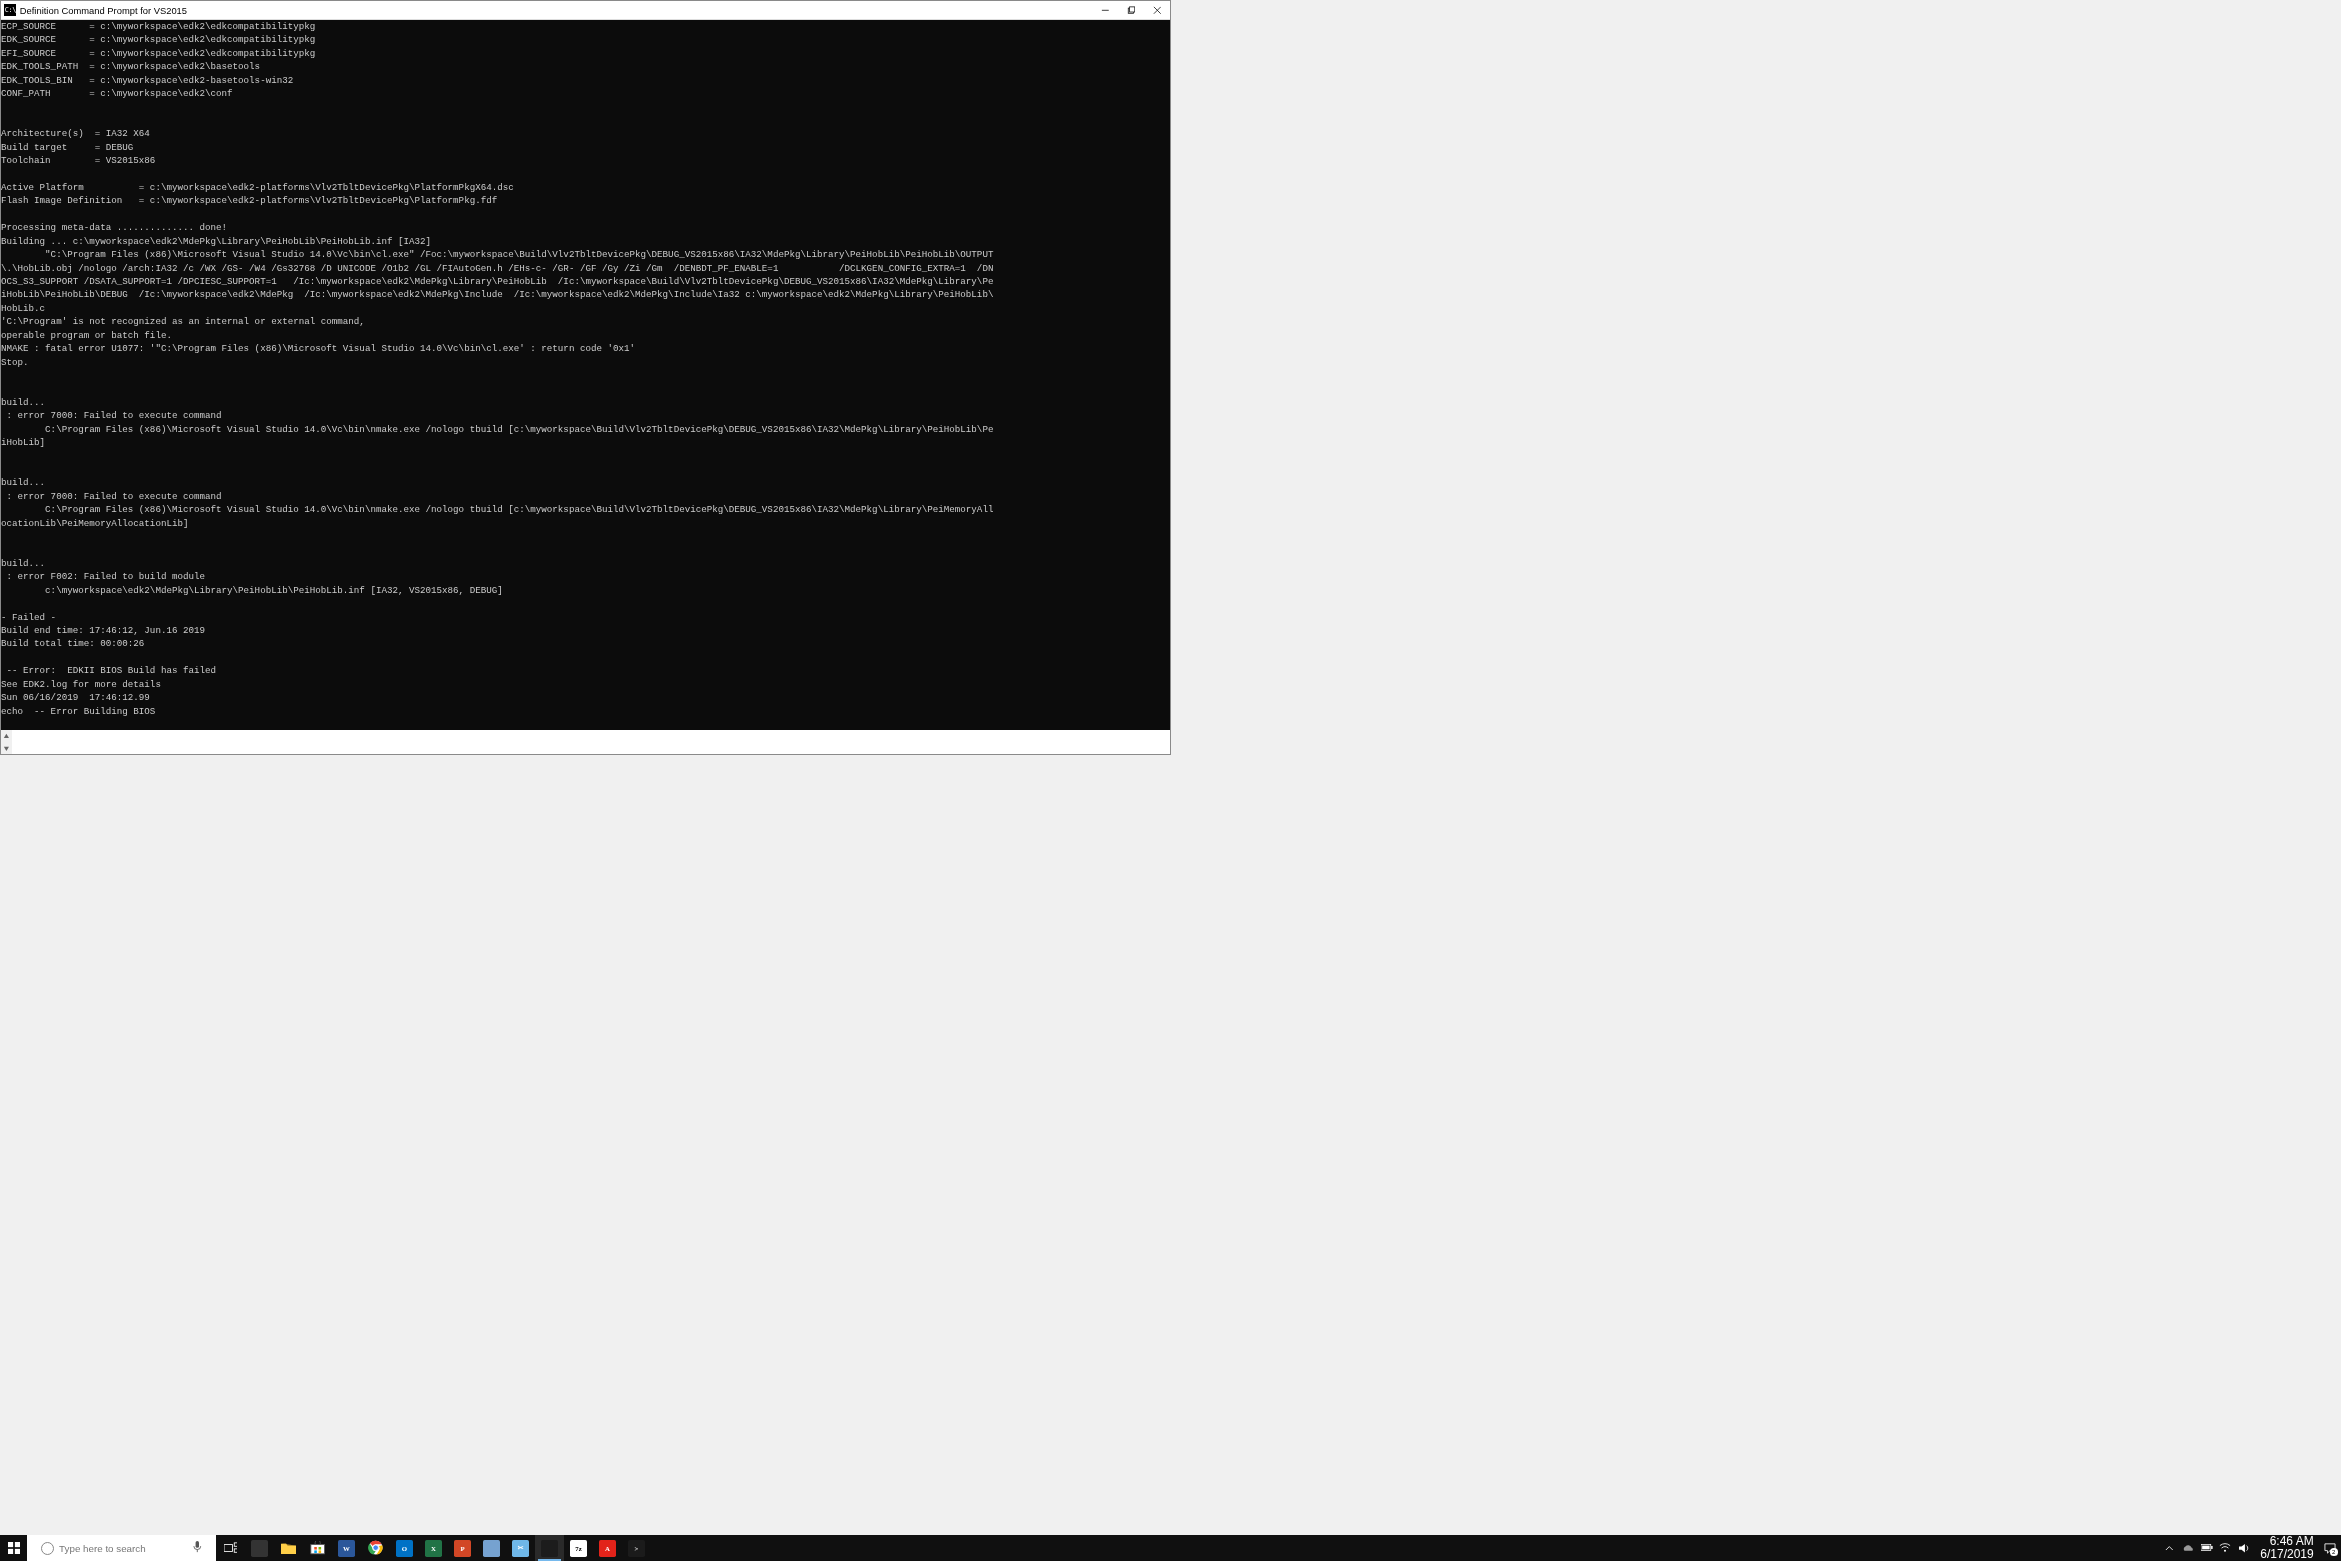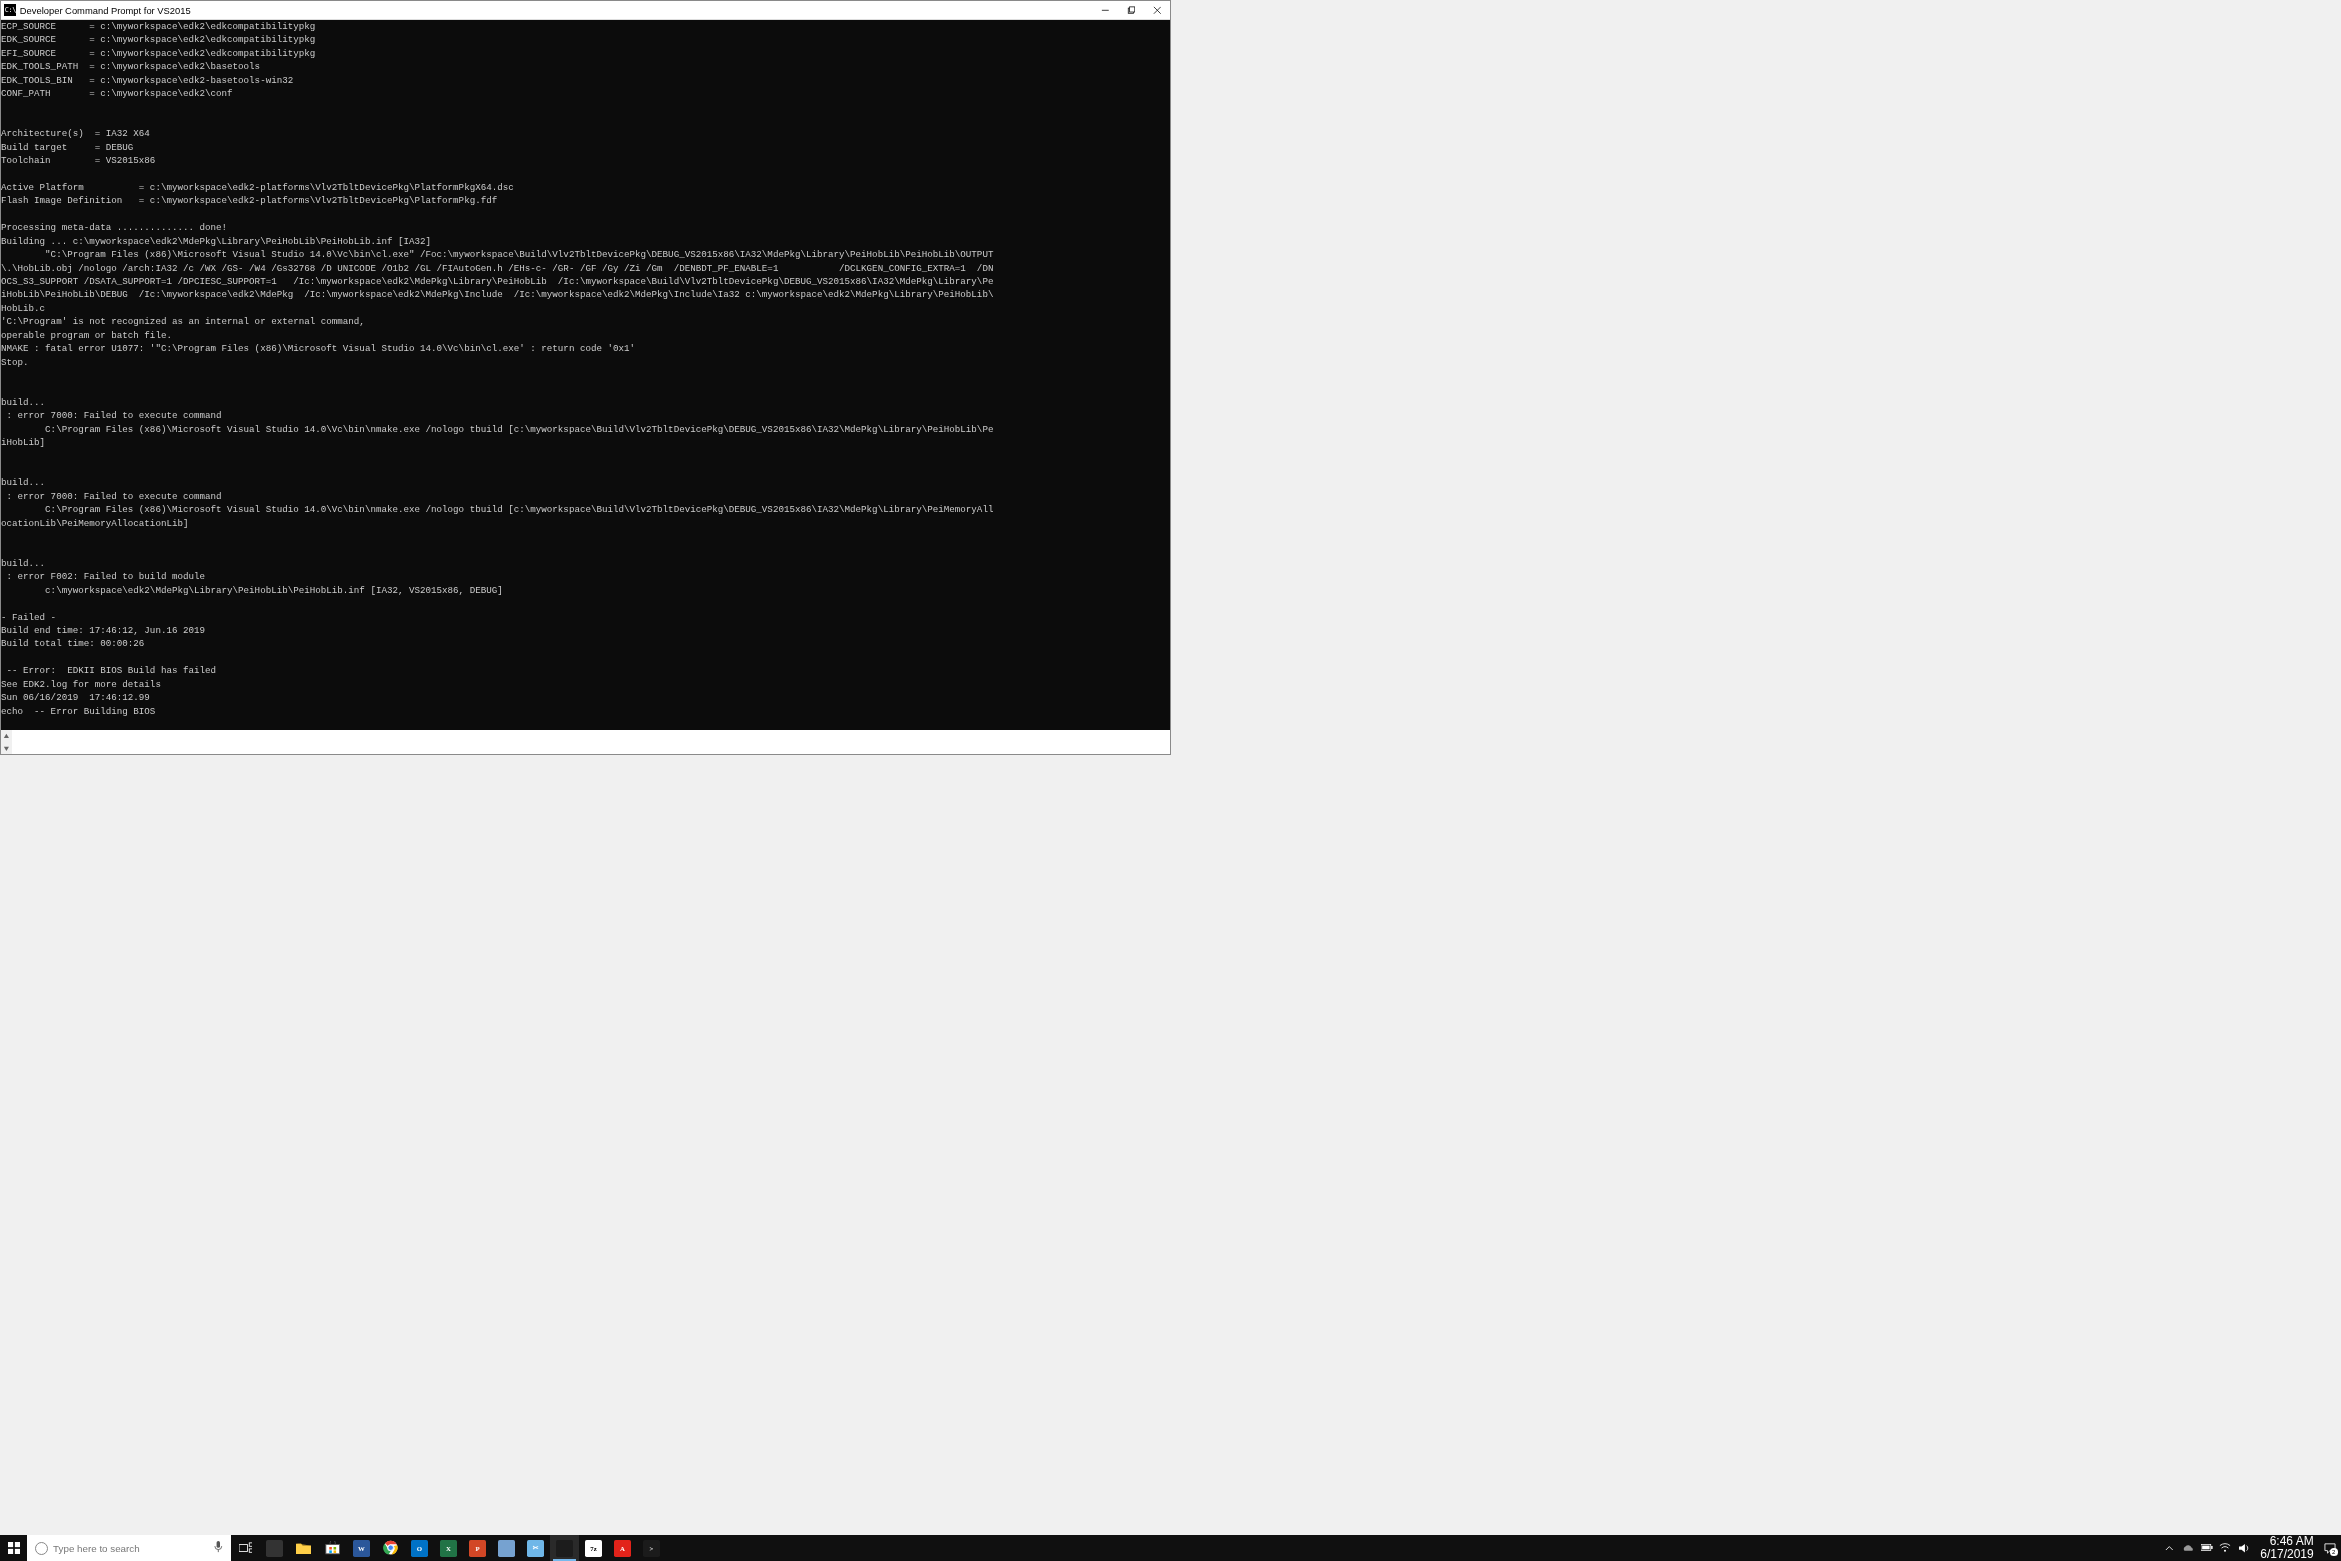--- a/index.html
+++ b/index.html
@@ -56,22 +56,22 @@
   
   .taskbar {
     position: absolute; bottom:0; left:0; right:0;
     height: 26px;
     background: #101010;
     display:flex; align-items:stretch;
     color:#fff;
   }
   .start { width:27px; display:flex;align-items:center;justify-content:center;}
   .search {
-    width: 204px; background:#fff; color:#777;
-    display:flex; align-items:center; gap:5.1px; padding:0 8px;
+    width: 189px; background:#fff; color:#777;
+    display:flex; align-items:center; gap:5.1px; padding:0 14px;
     font-size: 9.8px;
   }
   .search .circle{ width:13px;height:13px;border:1.3px solid #888;border-radius:50%;}
   .search .mic { margin-left:auto; color:#555;}
   .taskbar .tb-icon {
     width: 29px; display:flex;align-items:center;justify-content:center; position:relative;
   }
   .tb-icon.active { background: #2a2a2a; }
   .tb-icon.active::after{content:"";position:absolute;bottom:0;left:3.4px;right:3.4px;height:1.7px;background:#76b9ed;}
   .tray { margin-left:auto; display:flex; align-items:center; gap:6.8px; padding:0 5.1px; font-size:7.7px; }
@@ -80,21 +80,21 @@
   .tn { position:relative; }
   .tn .badge{ position:absolute; bottom:-1.7px; right:-1.7px; background:#fff;color:#000;border-radius:50%;width:7.7px;height:7.7px;font-size:6px;display:flex;align-items:center;justify-content:center;}
   .app-ico { width:17px; height:17px; border-radius:1.7px; display:flex;align-items:center;justify-content:center; font-size:6.8px; font-weight:bold; color:#fff; font-family:"Segoe UI"; }
 </style>
 </head>
 <body>
 
 <div class="window">
   <div class="title-bar">
     <div class="icon">C:\</div>
-    <div class="title">Developer Command Prompt for VS2015</div>
+    <div class="title">Definition Command Prompt for VS2015</div>
     <div class="spacer"></div>
     <div class="win-btn">
         <svg viewBox="0 0 10 10">
           <line x1="1" y1="5" x2="9" y2="5" stroke="#222" stroke-width="1"></line>
         </svg>
       </div>
     <div class="win-btn">
         <svg viewBox="0 0 10 10">
           <rect x="1.5" y="2.5" width="6" height="6" fill="none" stroke="#222"></rect>
           <rect x="3" y="1" width="6" height="6" fill="#fff" stroke="#222"></rect>

